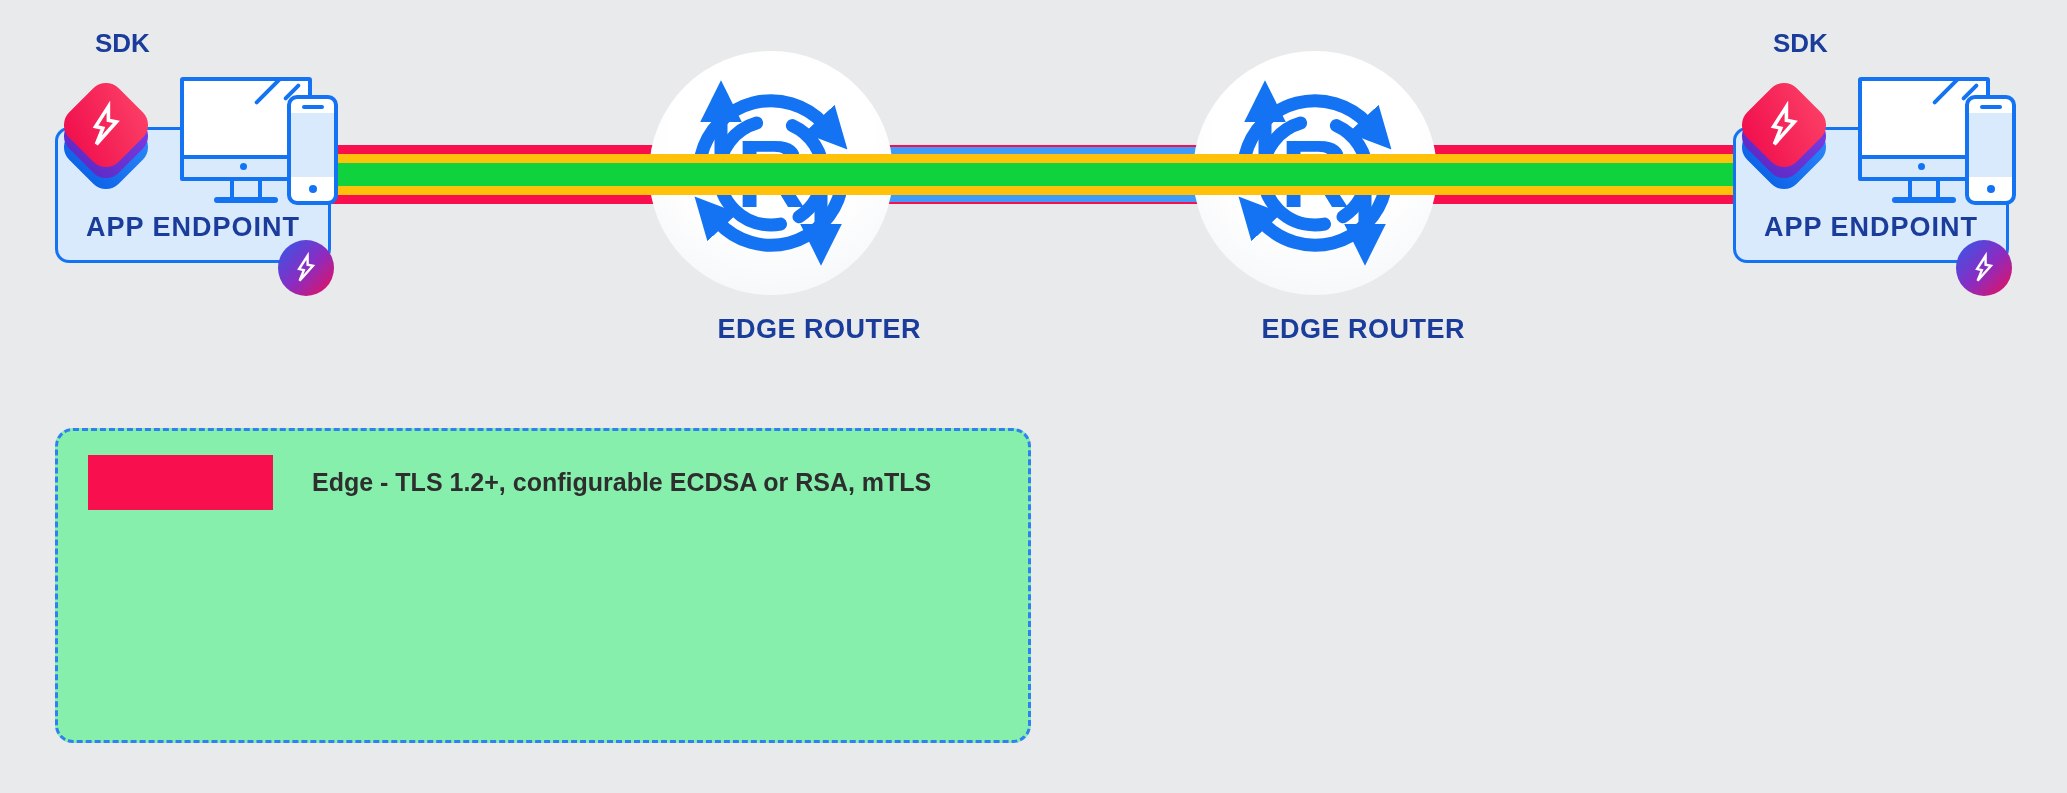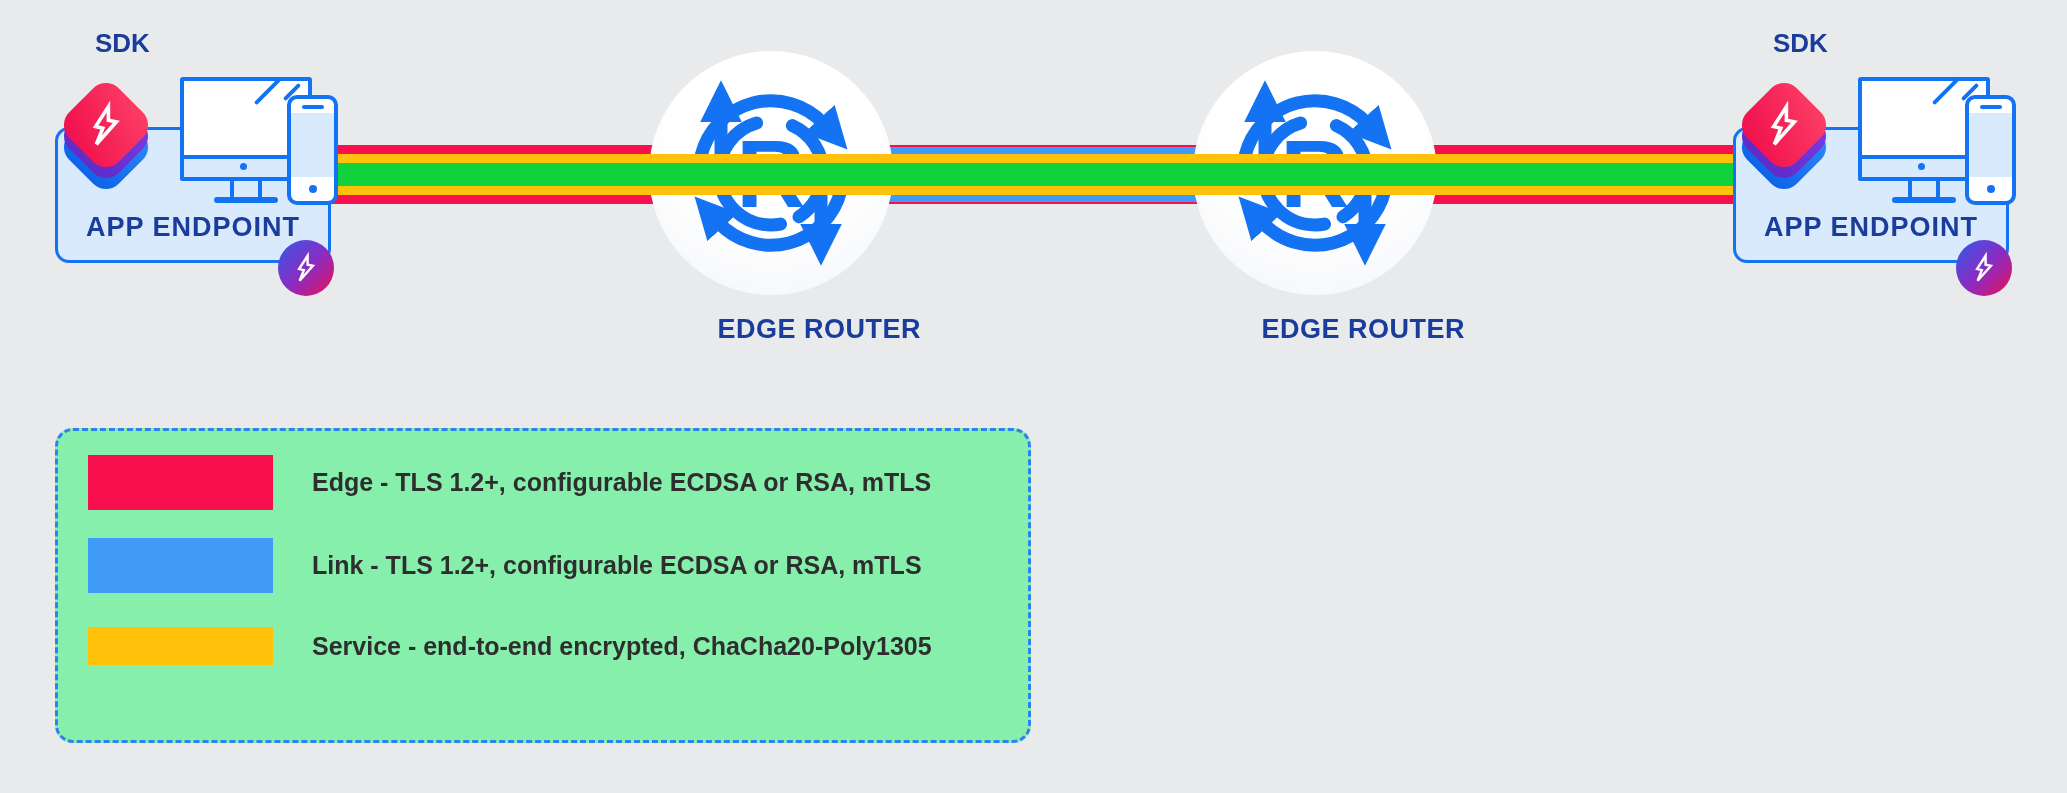--- a/index.html
+++ b/index.html
@@ -198,23 +198,15 @@
   </div>
 
   <div class="router-label rl-left">EDGE ROUTER</div>
   <div class="router-label rl-right">EDGE ROUTER</div>
 
   <div class="legend">
     <div class="legend-row lr0">
       <div class="swatch" style="background: rgb(248, 16, 78);"></div>
       <div class="legend-label">Edge - TLS 1.2+, configurable ECDSA or RSA, mTLS</div>
     </div>
-    <div class="legend-row lr1">
-      <div class="swatch" style="background: rgb(63, 154, 248);"></div>
-      <div class="legend-label">Link - TLS 1.2+, configurable ECDSA or RSA, mTLS</div>
-    </div>
-    <div class="legend-row lr2">
-      <div class="swatch" style="background: rgb(255, 193, 10);"></div>
-      <div class="legend-label">Service - end-to-end encrypted, ChaCha20-Poly1305</div>
-    </div>
   </div>
 
 </div>
 
 </body></html>

